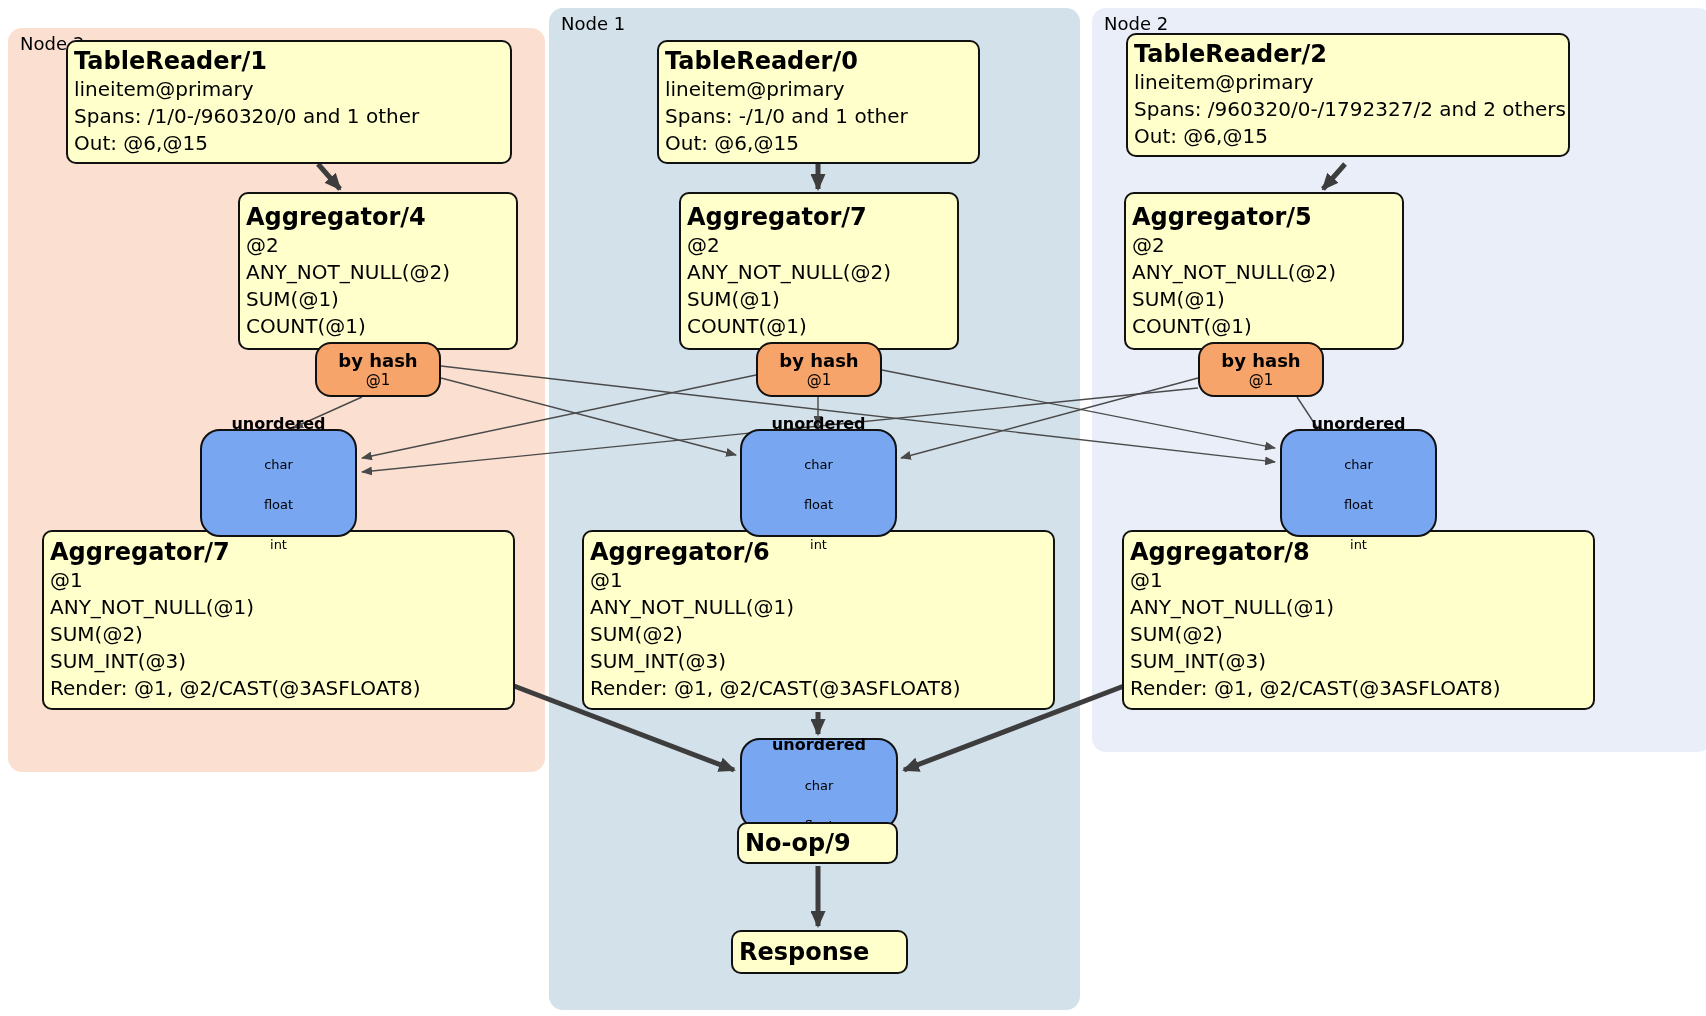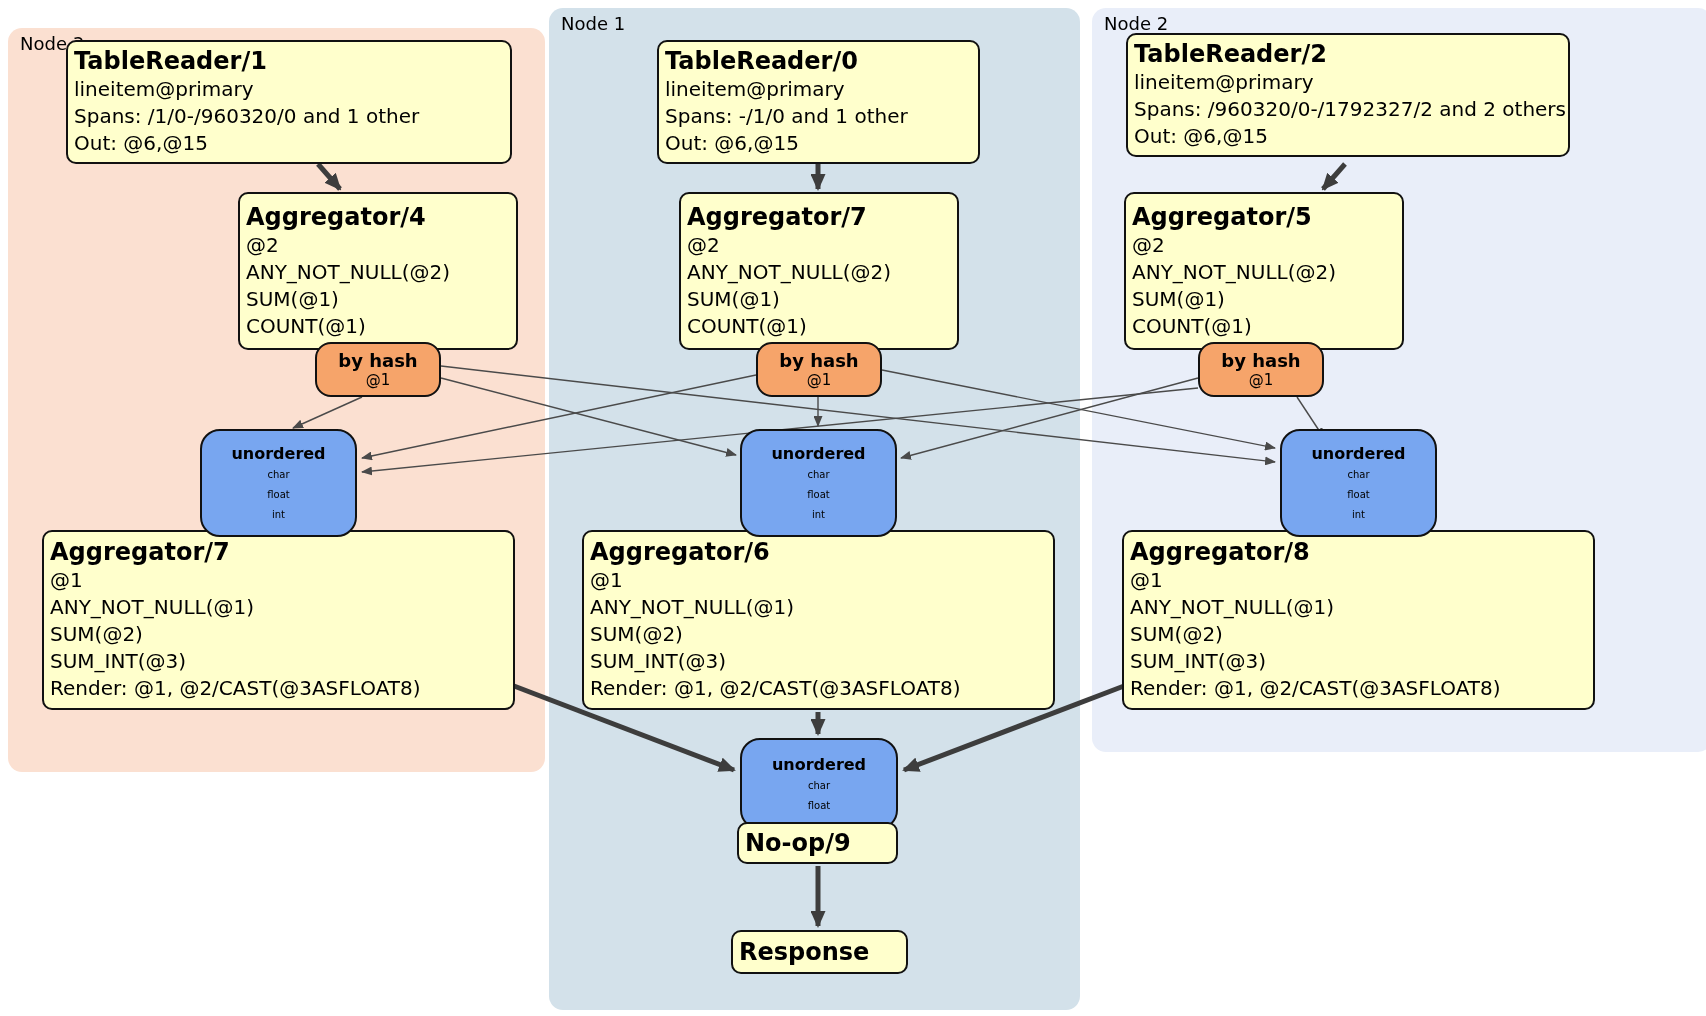--- a/index.html
+++ b/index.html
@@ -28,21 +28,21 @@
     display:flex;flex-direction:column;justify-content:center;
   }
   .rtitle{font-weight:bold;font-size:18px;line-height:21px;}
   .rline{font-size:15px;line-height:18px;}
   .sync{
     position:absolute;background:#78a6f0;border:2px solid #111;border-radius:20px;
     box-sizing:border-box;text-align:center;z-index:3;
     display:flex;flex-direction:column;justify-content:center;
   }
   .stitle{font-weight:bold;font-size:16px;line-height:23px;}
-  .sline{font-size:10px;line-height:20px;}
+  .sline{font-size:13px;line-height:20px;margin-top:20px;}
   .zfront{z-index:4;}
 </style>
 </head>
 <body>
 
 <div class="canvas">
 
   <div class="region" id="region-node3">
     <div class="region-label">Node 3</div>
   </div>

